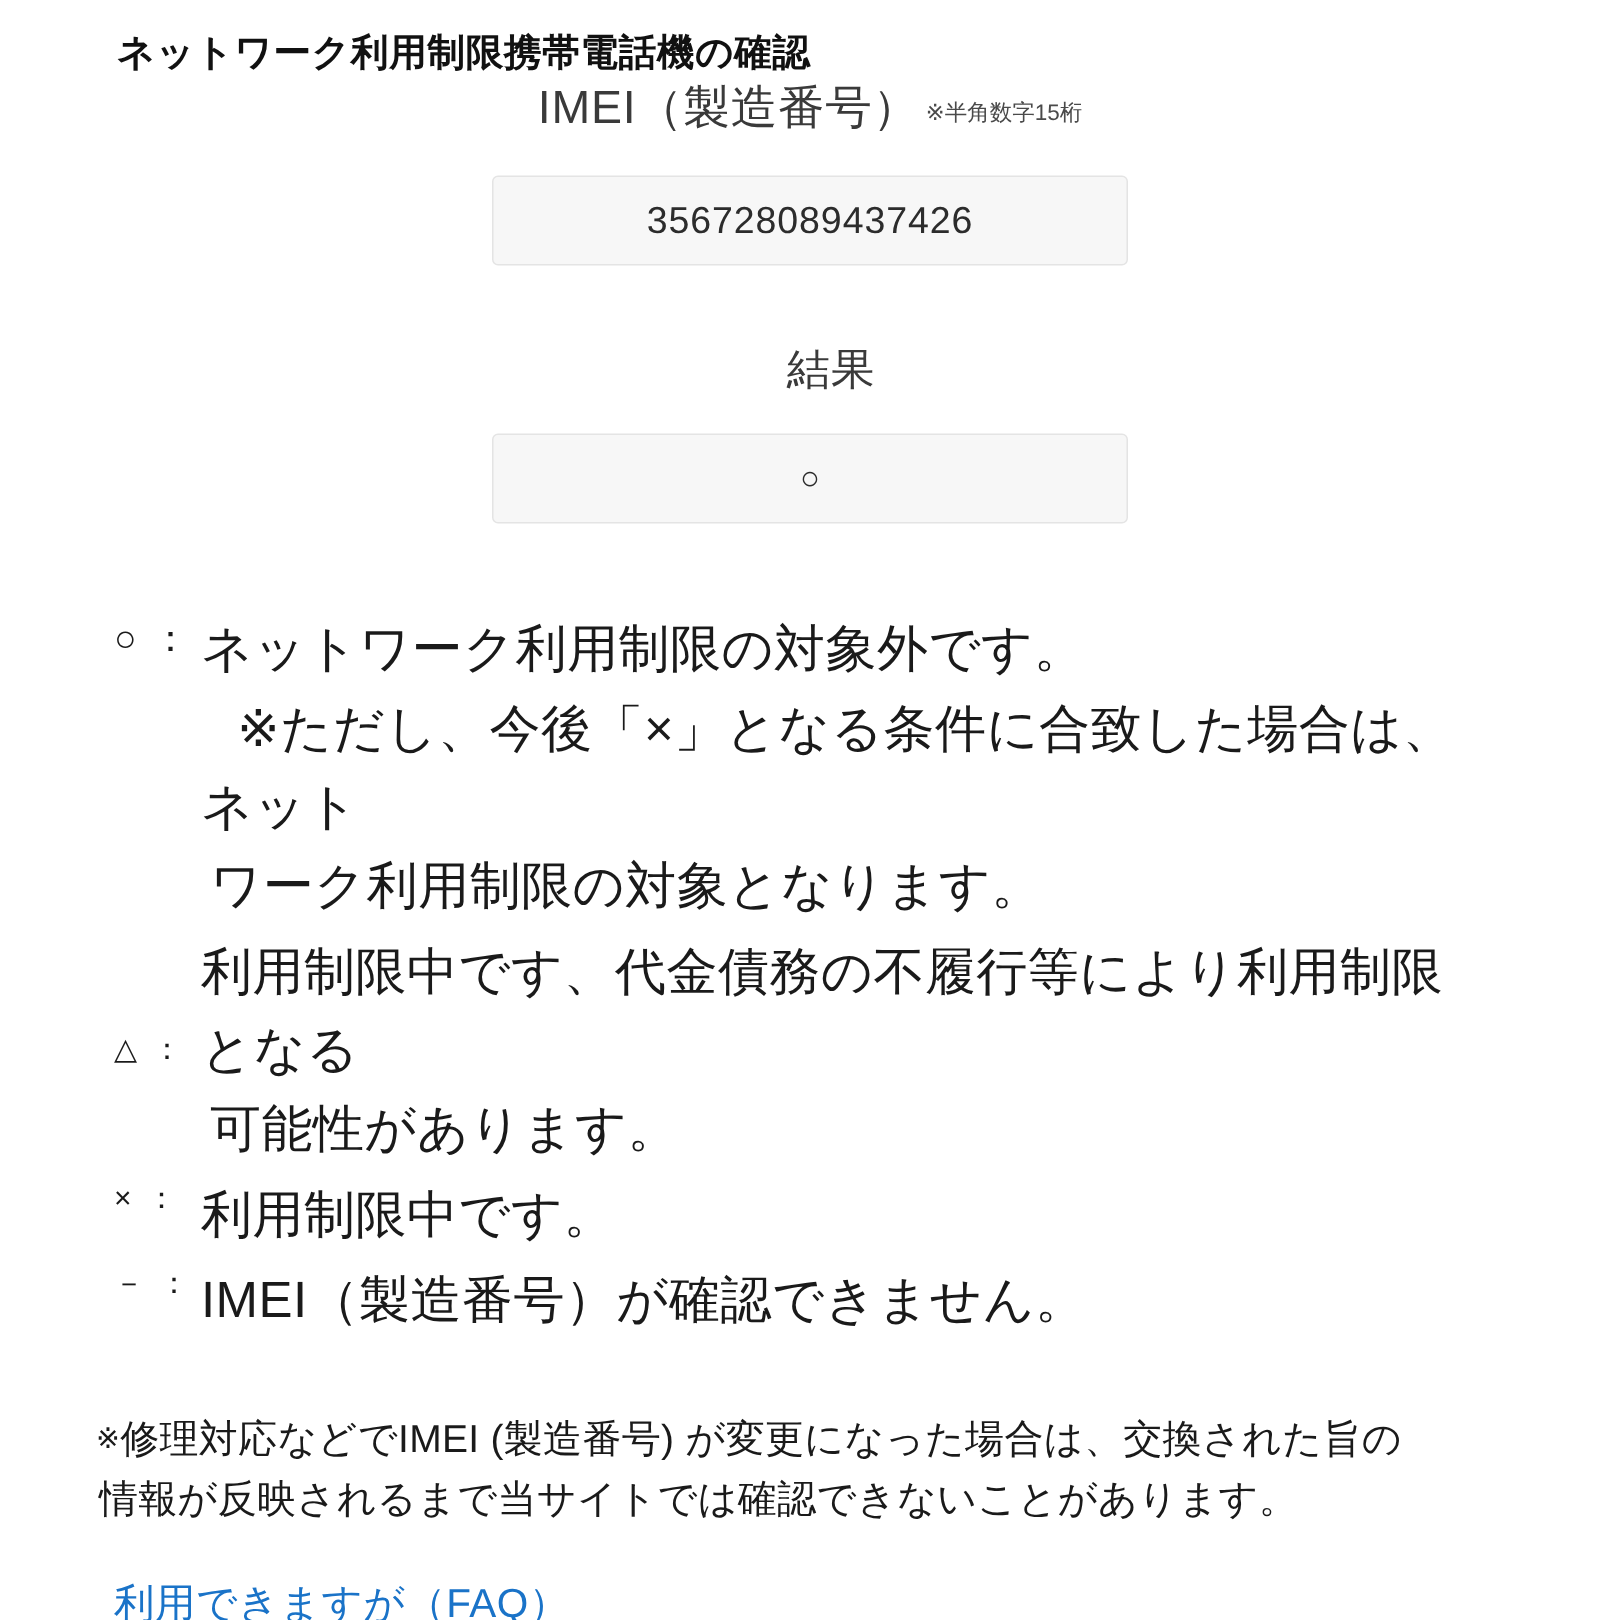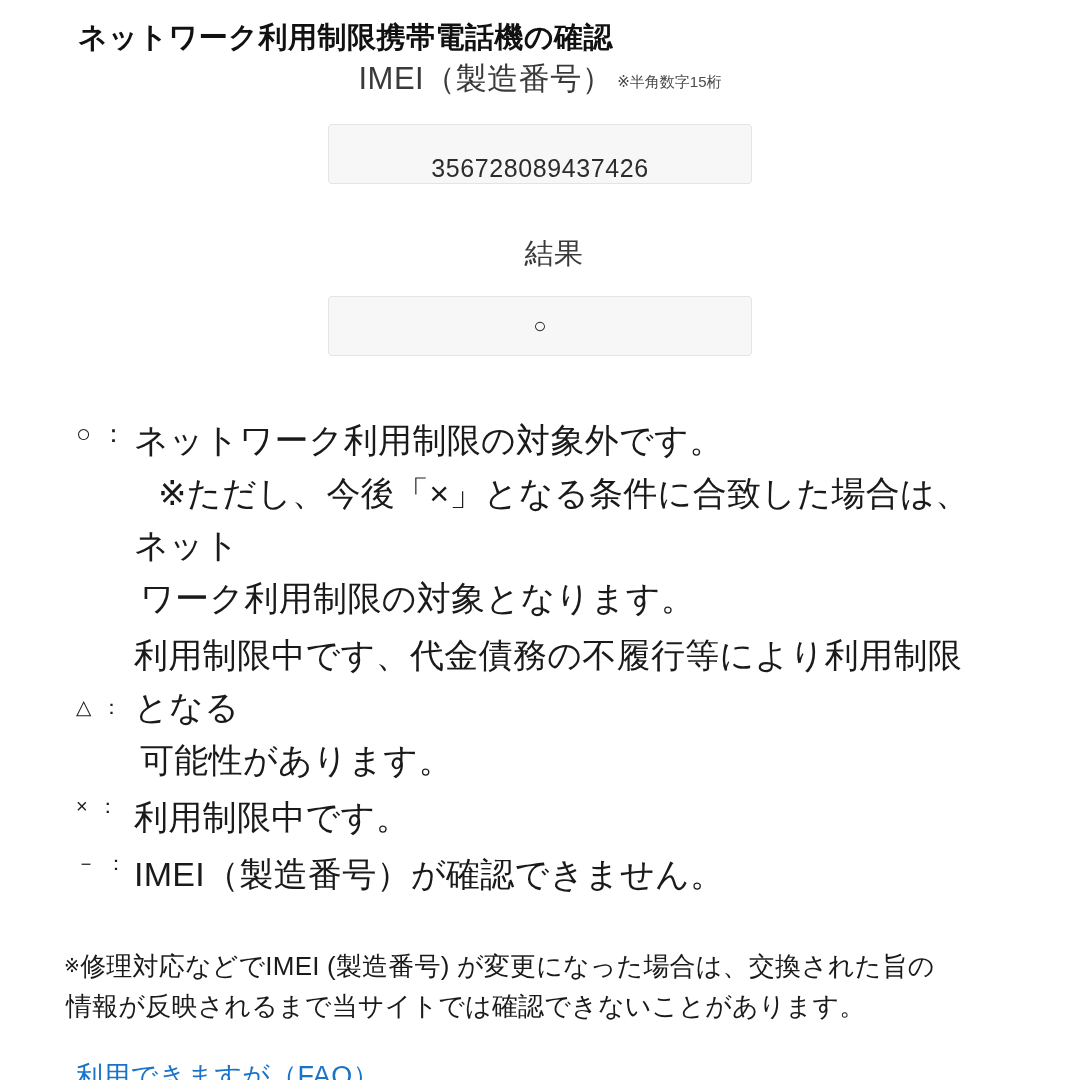--- a/index.html
+++ b/index.html
@@ -15,21 +15,21 @@
     overflow: hidden;
   }
   .page {
     width: 1080px;
     height: 1080px;
     box-sizing: border-box;
     padding: 0;
     position: relative;
   }
   .page-title {
-    font-size: 29px;
+    font-size: 25px;
     font-weight: bold;
     letter-spacing: 0.5px;
     color: #111111;
     margin: 18px 0 0 78px;
   }
   .center-block {
     text-align: center;
   }
   .field-label {
     font-size: 31px;
@@ -45,21 +45,21 @@
     letter-spacing: 0;
   }
   .value-box {
     width: 424px;
     height: 60px;
     margin: 24px auto 0 auto;
     background: #f7f7f7;
     border: 1px solid #e4e4e4;
     border-radius: 4px;
     display: flex;
-    align-items: flex-end;
+    align-items: center;
     justify-content: center;
     font-size: 25px;
     color: #2c2c2c;
     letter-spacing: 0.6px;
     box-sizing: border-box;
   }
   .result-label {
     font-size: 29px;
     color: #3a3a3a;
     margin-top: 50px;

